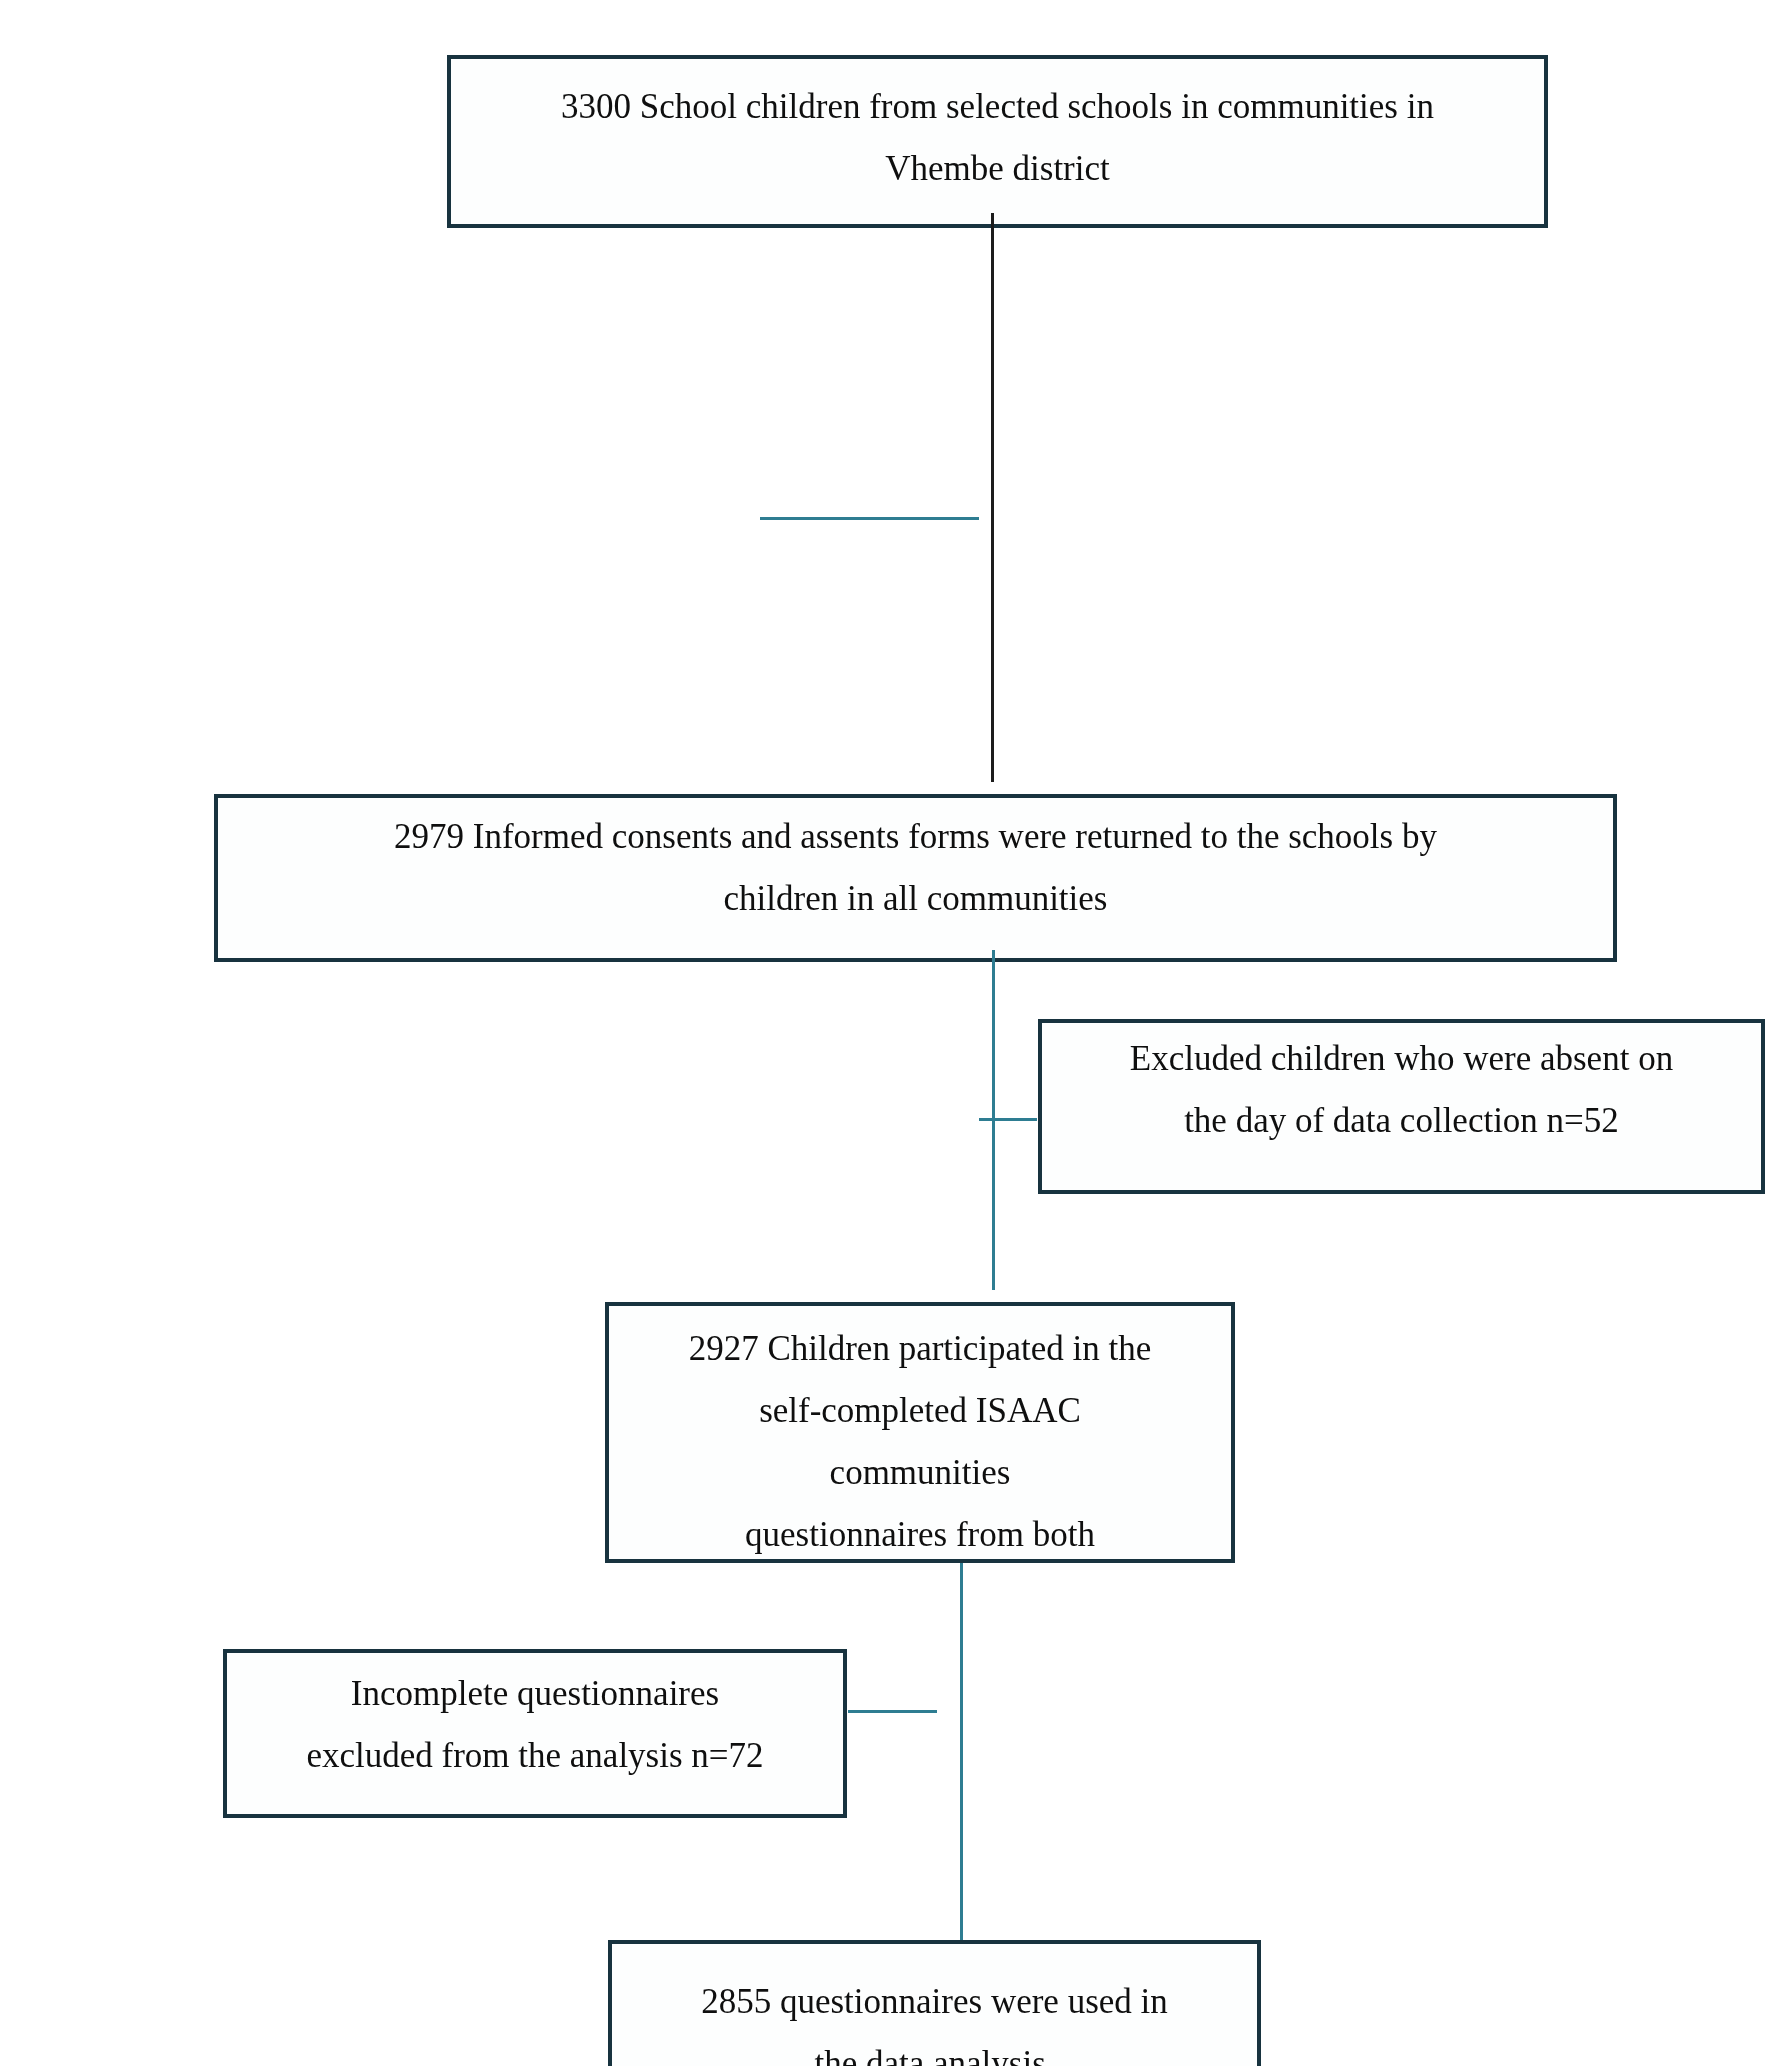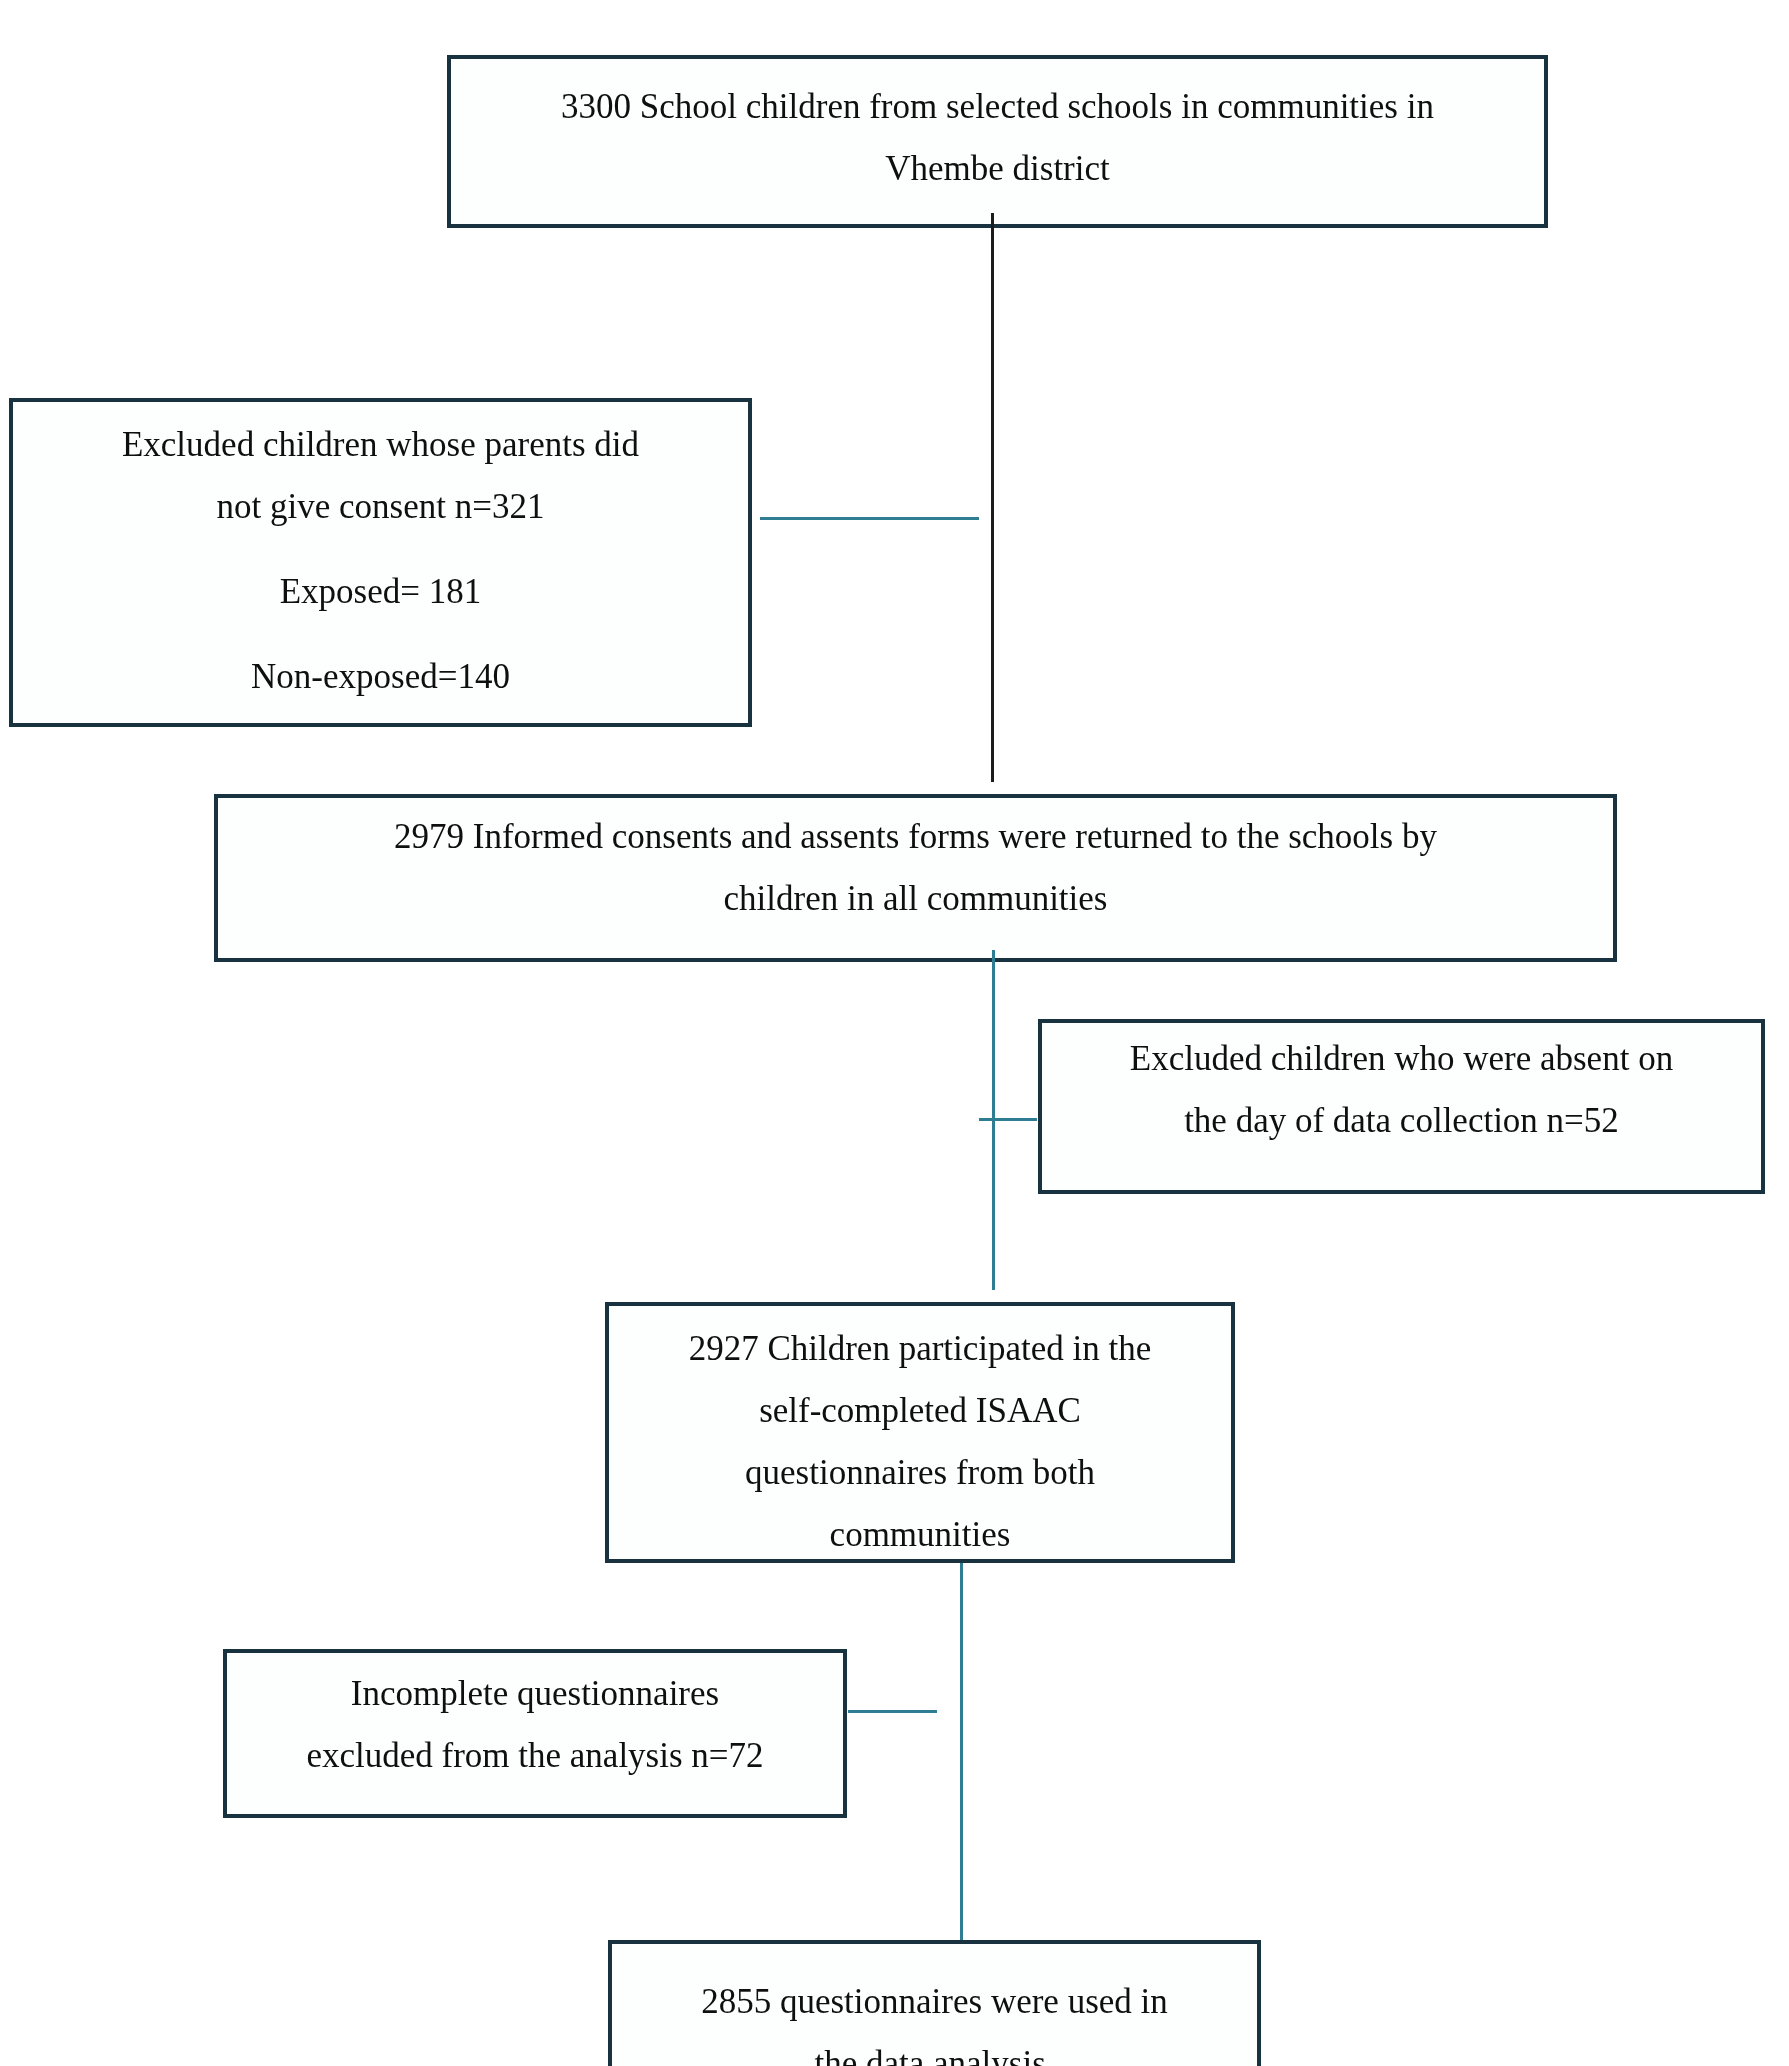--- a/index.html
+++ b/index.html
@@ -60,48 +60,42 @@
 
 <div class="canvas">
 
   <div class="box" id="box-recruited">
     <span class="ln">3300 School children from selected schools in communities in</span>
     <span class="ln">Vhembe district</span>
   </div>
 
   <div class="connector black" id="line-top-to-consents"></div>
 
-  <div class="box" id="box-excl-consent">
-    <span class="ln">Excluded children whose parents did</span>
-    <span class="ln">not give consent n=321</span>
-    <span class="ln gap">Exposed= 181</span>
-    <span class="ln gap">Non-exposed=140</span>
-  </div>
 
   <div class="connector teal" id="line-consent-branch"></div>
 
   <div class="box" id="box-consents">
     <span class="ln">2979 Informed consents and assents forms were returned to the schools by</span>
     <span class="ln">children in all communities</span>
   </div>
 
   <div class="connector teal" id="line-consents-to-part"></div>
 
   <div class="connector teal" id="line-absent-branch"></div>
 
   <div class="box" id="box-absent">
     <span class="ln">Excluded children who were absent on</span>
     <span class="ln">the day of data collection n=52</span>
   </div>
 
   <div class="box" id="box-participated">
     <span class="ln">2927 Children participated in the</span>
     <span class="ln">self-completed ISAAC</span>
+    <span class="ln">communities</span>
     <span class="ln">questionnaires from both</span>
-    <span class="ln">communities</span>
   </div>
 
   <div class="connector teal" id="line-part-to-analyzed"></div>
 
   <div class="box" id="box-incomplete">
     <span class="ln">Incomplete questionnaires</span>
     <span class="ln">excluded from the analysis n=72</span>
   </div>
 
   <div class="connector teal" id="line-incomplete-branch"></div>

